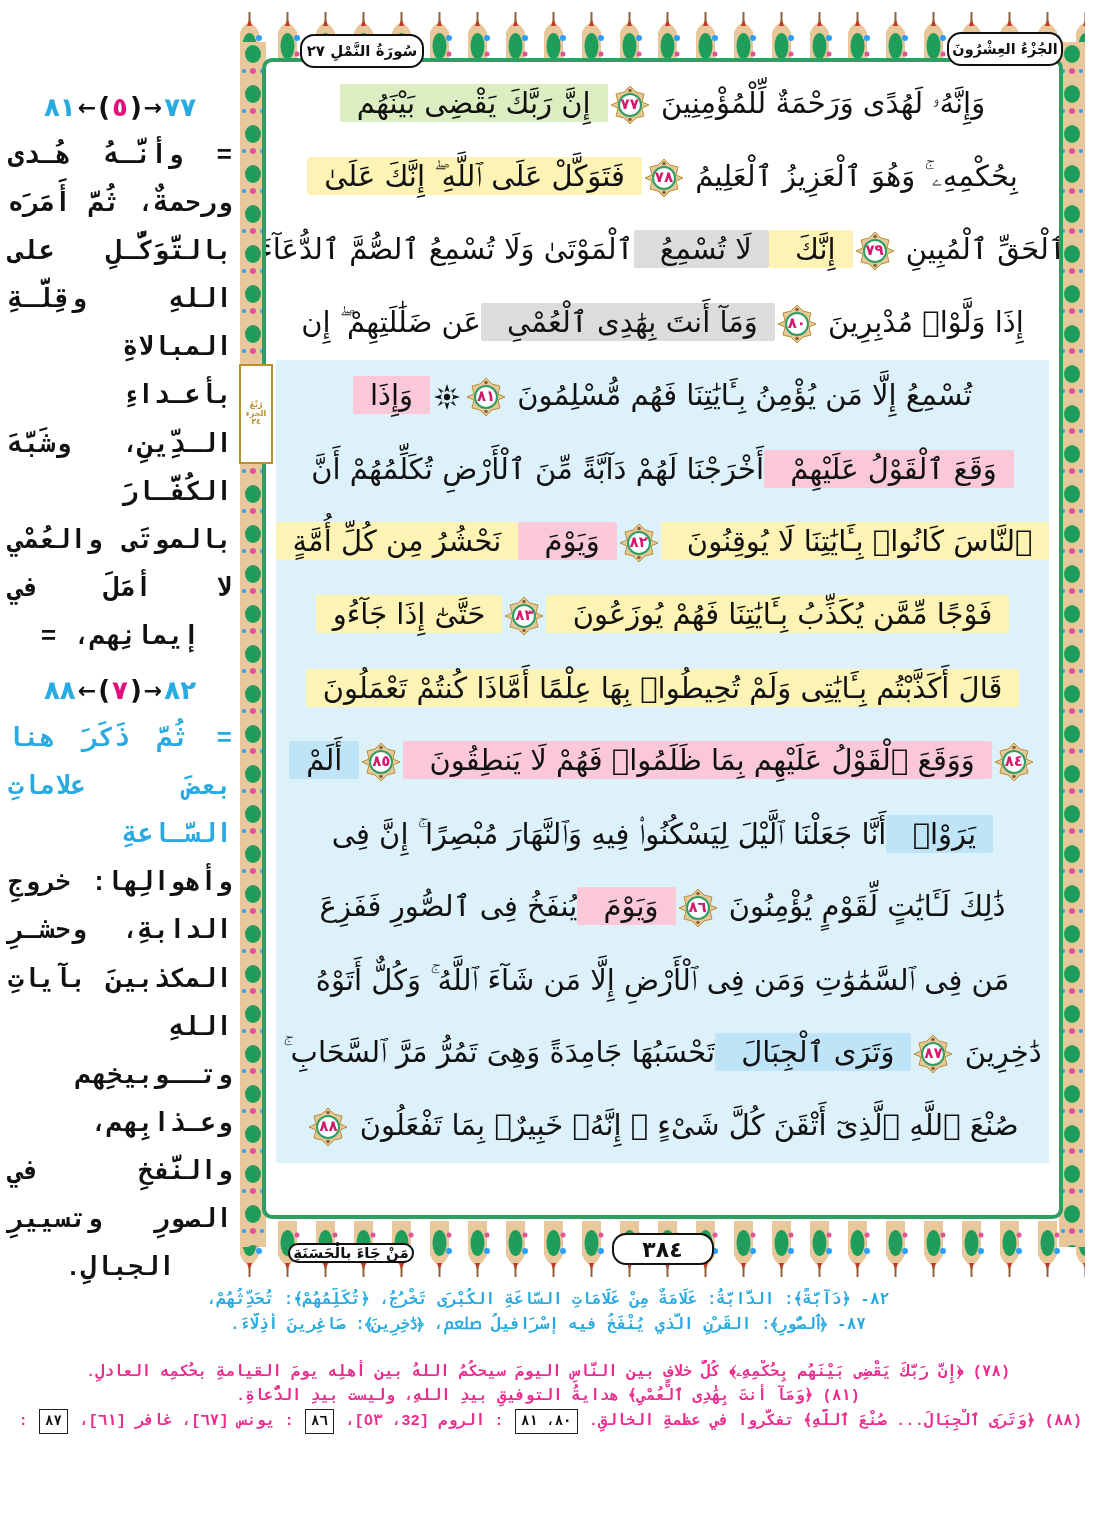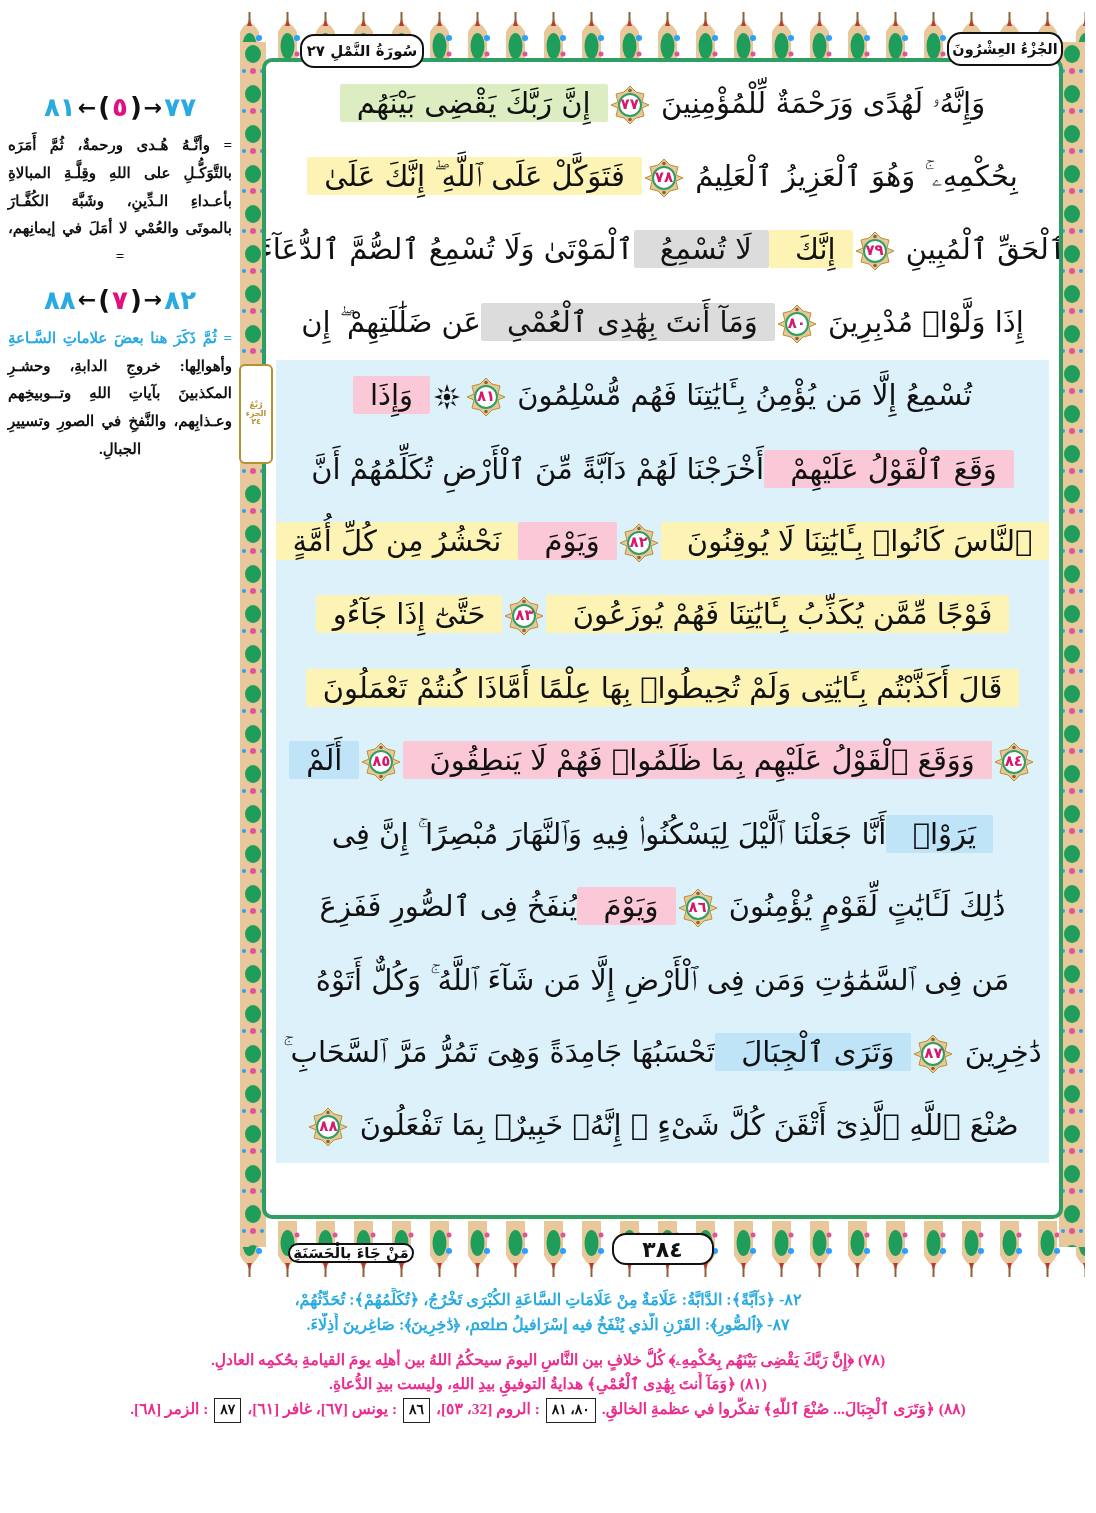--- a/index.html
+++ b/index.html
@@ -89,21 +89,21 @@
     font-family:"DejaVu Sans",sans-serif;
   }
   .ruku{
     display:inline-block;width:26px;height:26px;vertical-align:middle;
     margin:0 4px;
   }
 
   
   .hizb-side{
     position:absolute;left:-1px;top:352px;width:30px;height:96px;
-    background:#fff;border:2px solid #b8912f;border-radius:6px;
+    background:#fff;border:2px solid #b8912f;border-radius:0;
     display:flex;flex-direction:column;align-items:center;justify-content:center;
     z-index:7;
   }
   .hizb-side .ht{
     font-size:8px;color:#b8912f;font-weight:bold;line-height:1.1;text-align:center;
   }
 
   
   .margin-col{
     position:absolute;left:8px;top:86px;width:224px;
@@ -112,34 +112,34 @@
   .range-row{
     font-family:"DejaVu Sans",sans-serif;
     font-size:26px;font-weight:bold;color:#29abe2;
     direction:ltr;display:flex;align-items:center;justify-content:center;
     gap:2px;margin:6px 0 10px 0;white-space:nowrap;
   }
   .range-row .paren{color:#111;}
   .range-row .cnt{color:#e0117f;}
   .range-row .arrow{color:#111;font-size:22px;}
   .note{
-    font-family:Liberation Serif, serif;
-    font-size:15px;font-weight:bold;color:#111;
+    font-family:Liberation Mono, monospace;
+    font-size:26px;font-weight:bold;color:#111;
     line-height:1.85;text-align:justify;text-align-last:center;
     direction:rtl;word-spacing:2px;
   }
   .note .kw{color:#29abe2;}
 
   
   .footnotes{
     position:absolute;left:14px;right:14px;top:1288px;
     direction:rtl;text-align:right;
   }
   .fn{
-    font-family:Liberation Serif, serif;
+    font-family:Liberation Mono, monospace;
     font-weight:bold;white-space:nowrap;
     overflow:hidden;text-overflow:clip;
   }
   .fn-blue{color:#29abe2;font-size:16px;line-height:1.55;text-align:center;}
   .fn-pink{color:#ec2d8f;font-size:15.5px;line-height:1.6;text-align:center;}
   .boxed{
     border:1.5px solid #222;padding:0 5px;margin:0 2px;display:inline-block;
     color:#111;font-size:14px;
   }
 </style>
@@ -380,21 +380,21 @@
     <div class="hizb-side">
       <div class="ht">رُبْعُ</div>
       <div class="ht">الجزء</div>
       <div class="ht">٢٤</div>
     </div>
   </div>
 
   <div class="footnotes">
     <div class="fn fn-blue">٨٢- ﴿دَآبَّةً﴾: الدَّابَّةُ: عَلَامَةٌ مِنْ عَلَامَاتِ السَّاعَةِ الكُبْرَى تَخْرُجُ، ﴿تُكَلِّمُهُمْ﴾: تُحَدِّثُهُمْ،</div>
     <div class="fn fn-blue">٨٧- ﴿ٱلصُّورِ﴾: القَرْنِ الَّذي يُنْفَخُ فيه إسْرَافيلُ ﷵ، ﴿دَٰخِرِينَ﴾: صَاغِرينَ أَذِلَّاءَ.</div>
-    <div class="fn fn-pink" style="margin-top:10px">(٧٨) ﴿إِنَّ رَبَّكَ يَقْضِى بَيْنَهُم بِحُكْمِهِۦ﴾ كُلُّ خلافٍ بين النَّاسِ اليومَ سيحكُمُ اللهُ بين أهلِه يومَ القيامةِ بحُكمِه العادلِ.</div>
+    <div class="fn fn-pink" style="margin-top:22px">(٧٨) ﴿إِنَّ رَبَّكَ يَقْضِى بَيْنَهُم بِحُكْمِهِۦ﴾ كُلُّ خلافٍ بين النَّاسِ اليومَ سيحكُمُ اللهُ بين أهلِه يومَ القيامةِ بحُكمِه العادلِ.</div>
     <div class="fn fn-pink">(٨١) ﴿وَمَآ أَنتَ بِهَٰدِى ٱلْعُمْىِ﴾ هدايةُ التوفيقِ بيدِ اللهِ، وليست بيدِ الدُّعاةِ.</div>
     <div class="fn fn-pink">
       <span>(٨٨) ﴿وَتَرَى ٱلْجِبَالَ... صُنْعَ ٱللَّهِ﴾ تفكَّروا في عظمةِ الخالقِ.</span>
       <span class="boxed">٨٠، ٨١</span>
       <span>: الروم</span>
       <span>[32، ٥٣]،</span>
       <span class="boxed">٨٦</span>
       <span>: يونس</span>
       <span>[٦٧]، غافر</span>
       <span>[٦١]،</span>

